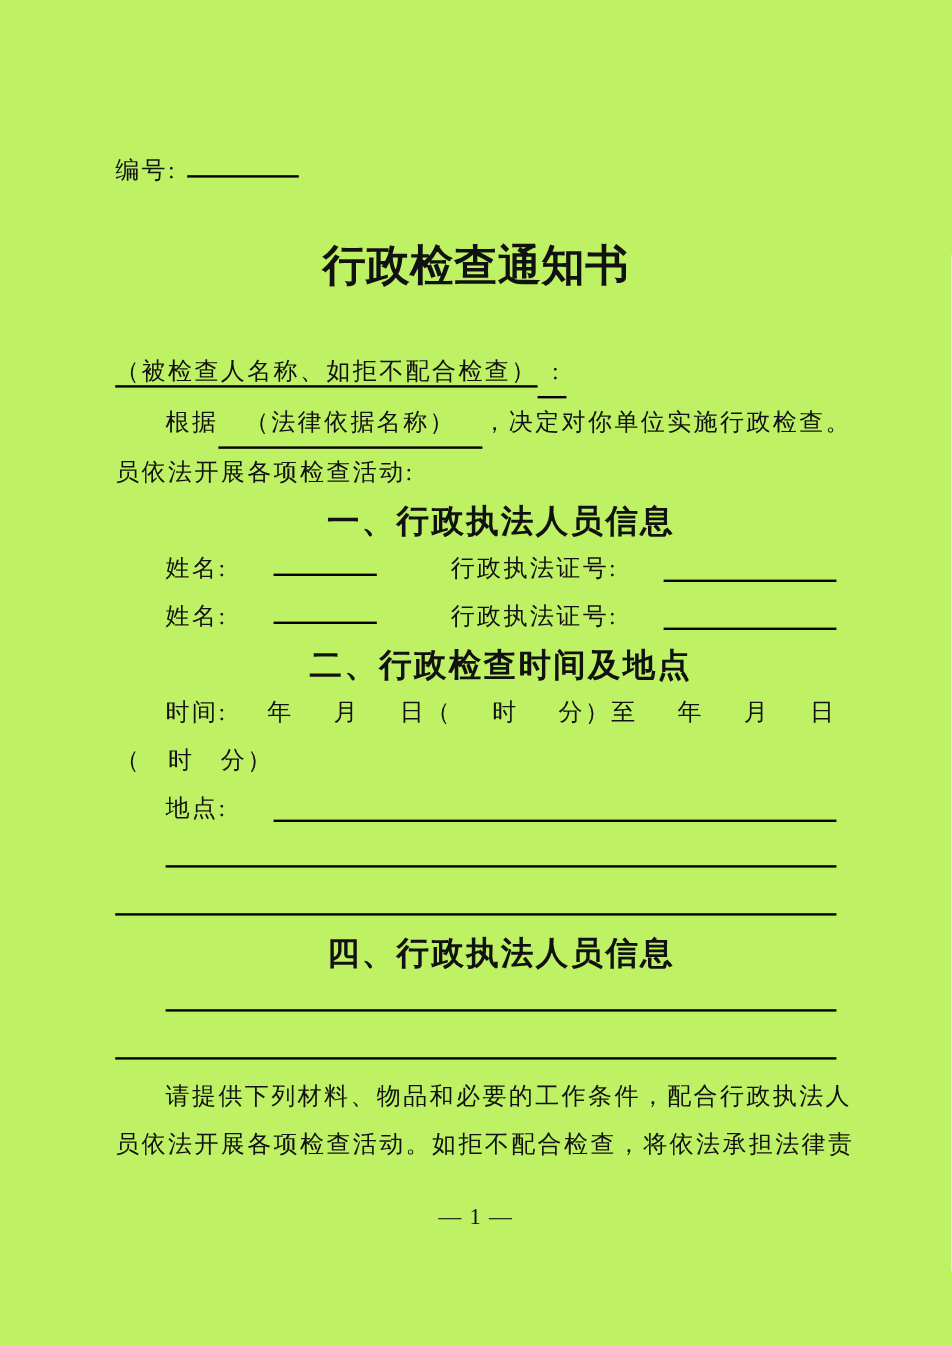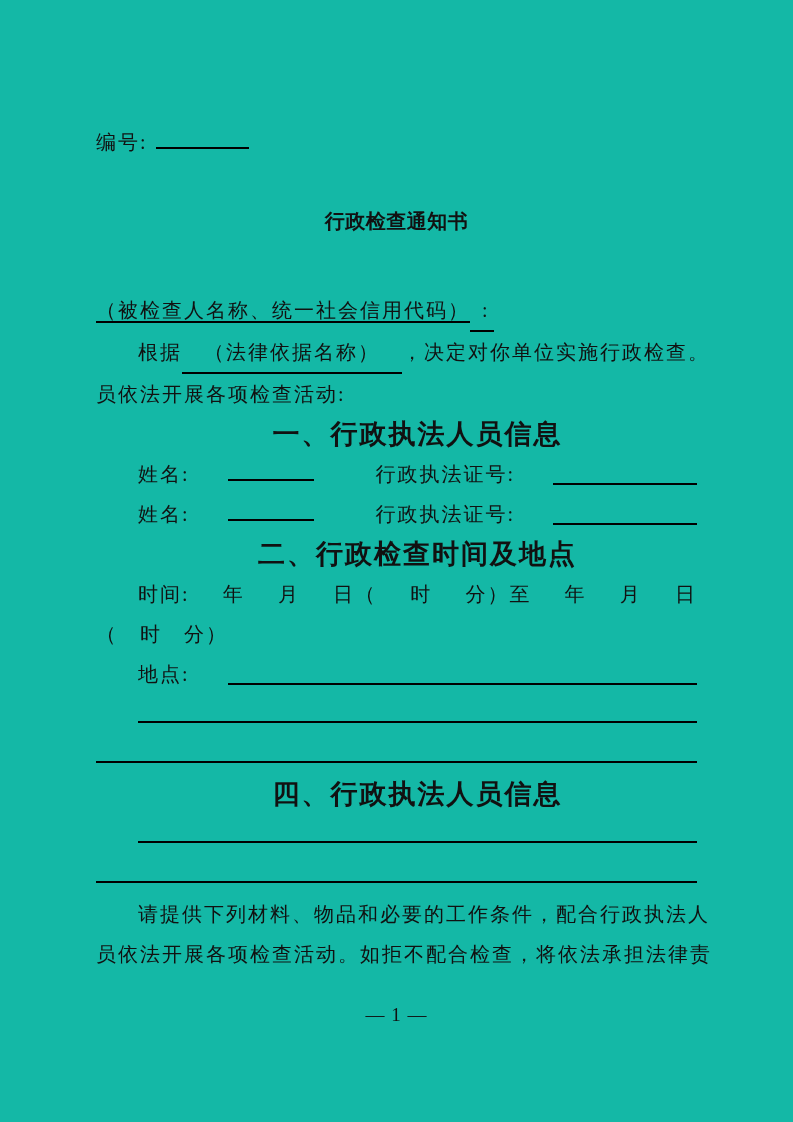--- a/index.html
+++ b/index.html
@@ -1,40 +1,40 @@
 <!DOCTYPE html>
 <html><head>
 <meta charset="utf-8">
 <style>
   html,body{margin:0;padding:0;background:#fff;}
   .page{
     position:relative;
     width:793px;height:1122px;
-    background:#14b8a6;
+    background:#bef264;
     color:#111;
     font-family:"Liberation Serif","DejaVu Serif",serif;
     overflow:hidden;
   }
   .content{width:601px;margin:0 96px;}
   
   .no-row{
     margin-top:130px;
     font-size:20px;letter-spacing:2px;line-height:24px;
   }
   .fill{
     display:inline-block;height:0;
     border-bottom:2px solid #000;
     vertical-align:baseline;
   }
   .no-fill{width:93px;margin-left:8px;}
   
   .title{
     margin-top:49px;
     text-align:center;
-    font-size:20px;line-height:36px;
+    font-size:36px;line-height:36px;
     font-weight:bold;letter-spacing:0.5px;
   }
   
   .body{margin-top:51px;font-size:20px;letter-spacing:2px;}
   .row{line-height:40px;white-space:nowrap;}
   .indent{padding-left:42px;text-align:center;}
   .u{border-bottom:2px solid #000;}
   .u-pad{display:inline-block;border-bottom:2px solid #000;padding:0 22px;}
   .u-colon{display:inline-block;border-bottom:2px solid #000;padding:0 4px 0 12px;}
   .heading{
@@ -69,21 +69,21 @@
 
     <div class="no-row">
       <span>编号:</span><span class="fill no-fill"></span>
     </div>
 
     <div class="title">行政检查通知书</div>
 
     <div class="body">
 
       <div class="row">
-        <span class="u">（被检查人名称、统一社会信用代码）</span><span class="u-colon">:</span>
+        <span class="u">（被检查人名称、如拒不配合检查）</span><span class="u-colon">:</span>
       </div>
 
       <div class="row indent">
         <span>根据</span><span class="u-pad">（法律依据名称）</span><span>，决定对你单位实施行政检查。</span>
       </div>
       <div class="row">员依法开展各项检查活动:</div>
 
       <div class="row heading indent">一、行政执法人员信息</div>
 
       <div class="row flex-row indent">

